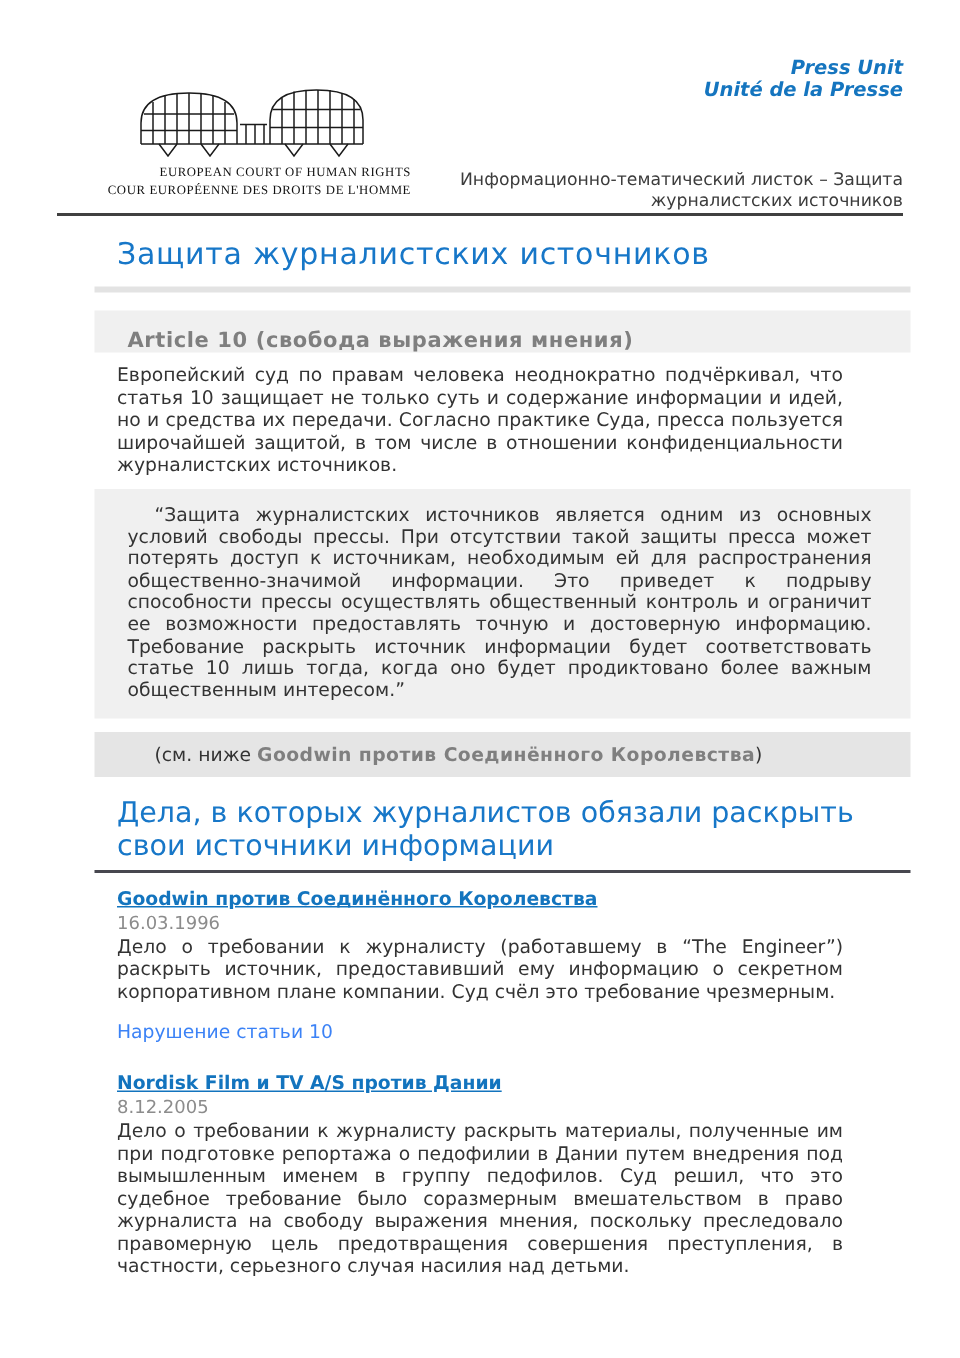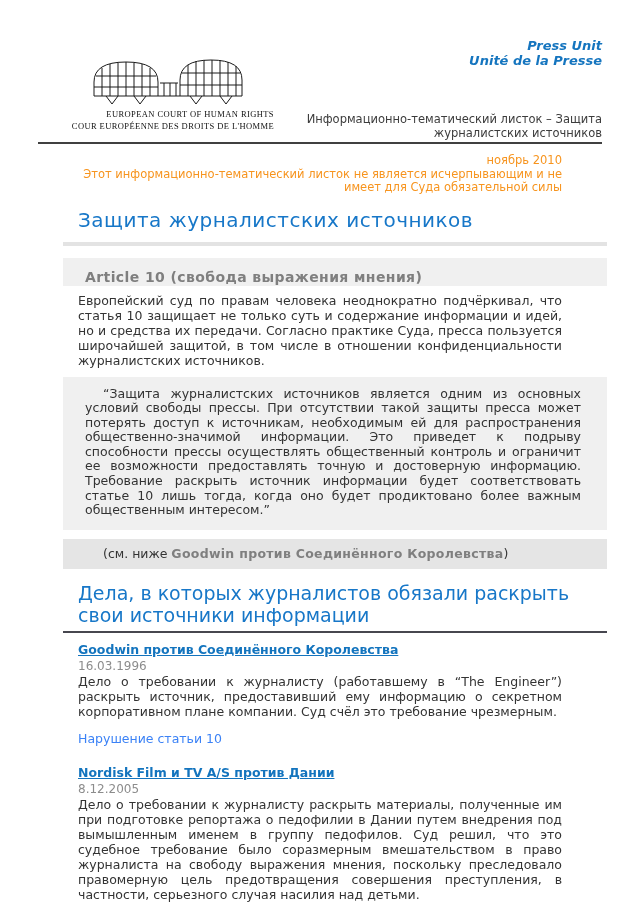--- a/index.html
+++ b/index.html
@@ -148,24 +148,20 @@
           <polyline points="140,40 146,48 152,40"></polyline>
       </svg>
       <div class="logo-caption">EUROPEAN COURT OF HUMAN RIGHTS</div>
       <div class="logo-caption">COUR EUROPÉENNE DES DROITS DE L'HOMME</div>
     </div>
 
     <div class="factsheet-label">Информационно-тематический листок – Защита журналистских источников</div>
     <div class="header-rule"></div>
   </div>
 
-  <div class="notice">
-    <div>ноябрь 2010</div>
-    <div>Этот информационно-тематический листок не является исчерпывающим и не имеет для Суда обязательной силы</div>
-  </div>
 
   <h1 class="page-title">Защита журналистских источников</h1>
   <div class="title-rule"></div>
 
   <div class="article-box">
     <span class="label">Article 10 (свобода выражения мнения)</span>
   </div>
 
   <p class="intro">Европейский суд по правам человека неоднократно подчёркивал, что статья 10 защищает не только суть и содержание информации и идей, но и средства их передачи. Согласно практике Суда, пресса пользуется широчайшей защитой, в том числе в отношении конфиденциальности журналистских источников.</p>
 

